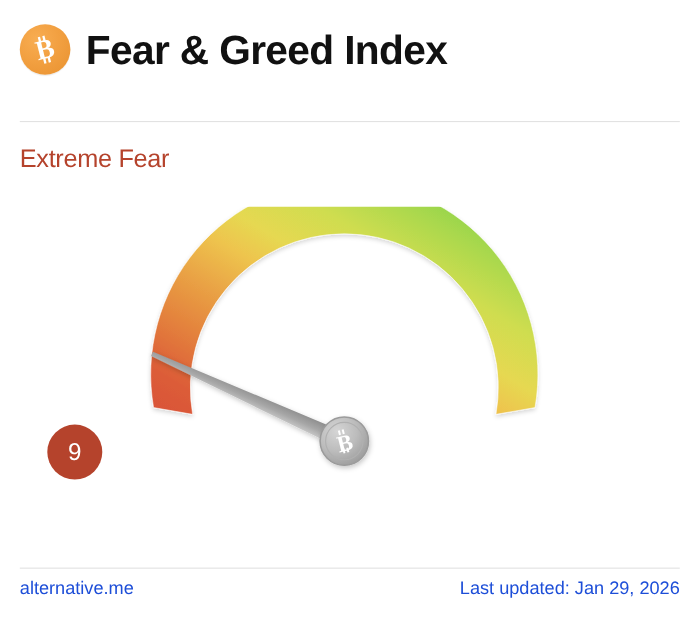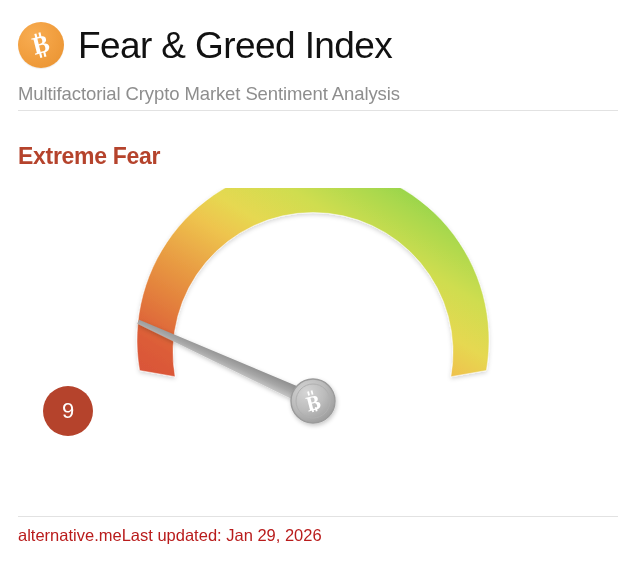--- a/index.html
+++ b/index.html
@@ -45,21 +45,21 @@
     background: radial-gradient(circle at 34% 30%, #f8ad52 0%, #f2a041 45%, #e8912f 100%);
     display: flex;
     align-items: center;
     justify-content: center;
     flex: 0 0 auto;
     box-shadow: 0 1px 1px rgba(0,0,0,0.08);
   }
   .btc-logo svg { display: block; }
   .page-title {
     font-size: 37px;
-    font-weight: normal;
+    font-weight: bold;
     letter-spacing: -0.6px;
     color: #111111;
     line-height: 1;
     white-space: nowrap;
   }
   .subtitle {
     margin-top: 9px;
     font-size: 18.5px;
     color: #8e8e8e;
     font-weight: normal;
@@ -82,23 +82,23 @@
     top: 127px;
   }
   .status-now {
     font-size: 23px;
     font-weight: bold;
     color: #111111;
     line-height: 1.15;
     letter-spacing: -0.3px;
   }
   .status-label {
-    margin-top: 16px;
+    margin-top: 4px;
     font-size: 23px;
-    font-weight: bold;
+    font-weight: normal;
     color: #b5432c;
     line-height: 1.15;
     letter-spacing: -0.3px;
   }
 
   
   .gauge-wrap {
     position: absolute;
     left: 0;
     top: 188px;
@@ -137,23 +137,24 @@
     width: 600px;
     height: 1px;
     background: #e2e2e2;
   }
   .footer {
     position: absolute;
     left: 18px;
     top: 526px;
     width: 600px;
     display: flex;
+    justify-content: space-between;
     align-items: center;
     font-size: 16.5px;
-    color: #b91c1c;
+    color: #1d4ed8;
   }
   .footer-right { white-space: nowrap; }
 </style>
 </head>
 <body>
 
 <div class="page">
 
   <div class="header">
     <div class="title-row">
@@ -163,21 +164,20 @@
             <text x="15" y="23" text-anchor="middle" font-family="'Liberation Serif', serif" font-size="25" font-weight="bold" fill="#ffffff">B</text>
             <rect x="11.2" y="2.6" width="2.1" height="5" fill="#ffffff"></rect>
             <rect x="15.4" y="2.6" width="2.1" height="5" fill="#ffffff"></rect>
             <rect x="11.2" y="22.4" width="2.1" height="5" fill="#ffffff"></rect>
             <rect x="15.4" y="22.4" width="2.1" height="5" fill="#ffffff"></rect>
           </g>
         </svg>
       </span>
       <span class="page-title">Fear &amp; Greed Index</span>
     </div>
-    <div class="subtitle">Multifactorial Crypto Market Sentiment Analysis</div>
   </div>
   <div class="divider-top"></div>
 
   <div class="status">
     <div class="status-label" style="color: rgb(181, 67, 44);">Extreme Fear</div>
   </div>
 
   <div class="gauge-wrap">
     <svg class="gauge-svg" viewBox="0 0 636 310">
       <defs>

